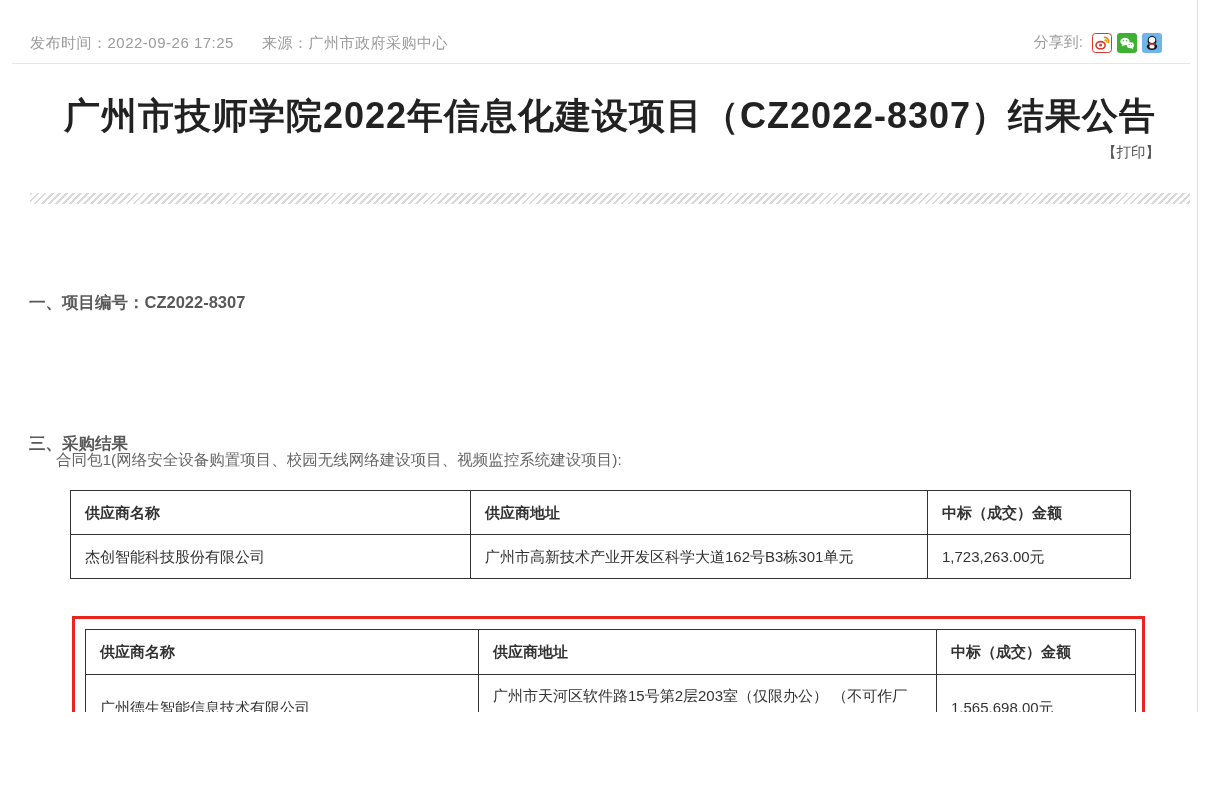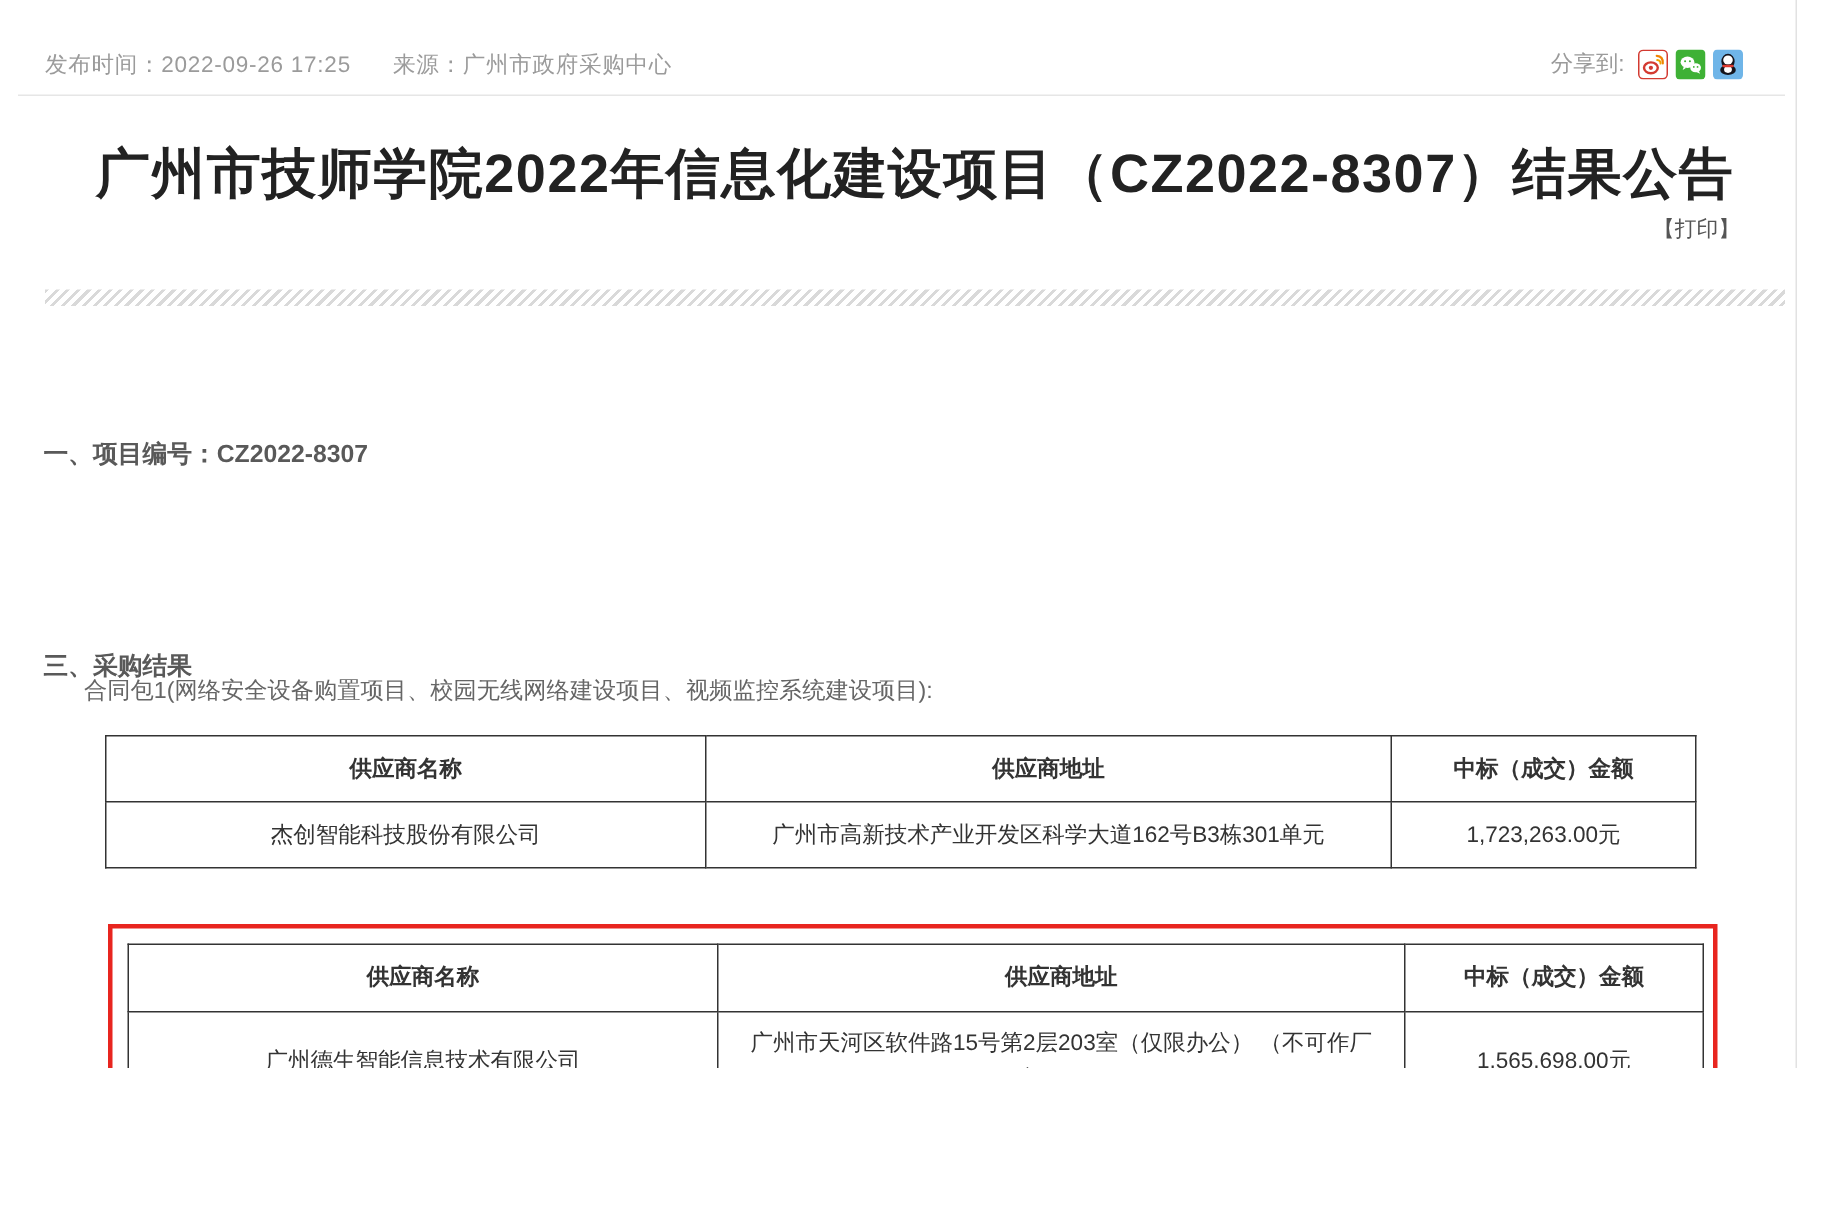--- a/index.html
+++ b/index.html
@@ -29,21 +29,21 @@
   .section { position:absolute; left:29px; font-size:16.5px; font-weight:bold; color:#595959; }
   .sec1 { top:292px; } .sec2 { top:355px; } .sec3 { top:417px;margin-top:16px; } .sec4 { top:760px; }
 
   
   .pkg-intro { position:absolute; left:56px; font-size:15.5px; color:#666; }
   .pkg1-intro { top:450px; } .pkg2-intro { top:590px; }
 
   
   table.result { border-collapse:collapse; table-layout:fixed; background:#fff; }
   table.result th, table.result td { border:1px solid #333; font-size:15px; color:#333;
-        text-align:center; vertical-align:middle; padding:4px 14px; line-height:1.6; }
+        text-align:left; vertical-align:middle; padding:4px 14px; line-height:1.6; }
   table.result th { font-weight:bold; }
   td.amount { text-align:right; padding-right:8px; }
 
   .table1 { position:absolute; top:490px; left:70px; width:1060px; }
   .table1 .c1 { width:400px; } .table1 .c2 { width:457px; } .table1 .c3 { width:203px; }
   .table1 th { height:44px; } .table1 td { height:44px; }
 
   .highlight-box { position:absolute; top:616px; left:72px; width:1073px; height:137px;
                    border:3px solid #e8251f; }
   .table2 { position:absolute; top:629px; left:85px; width:1050px; }

